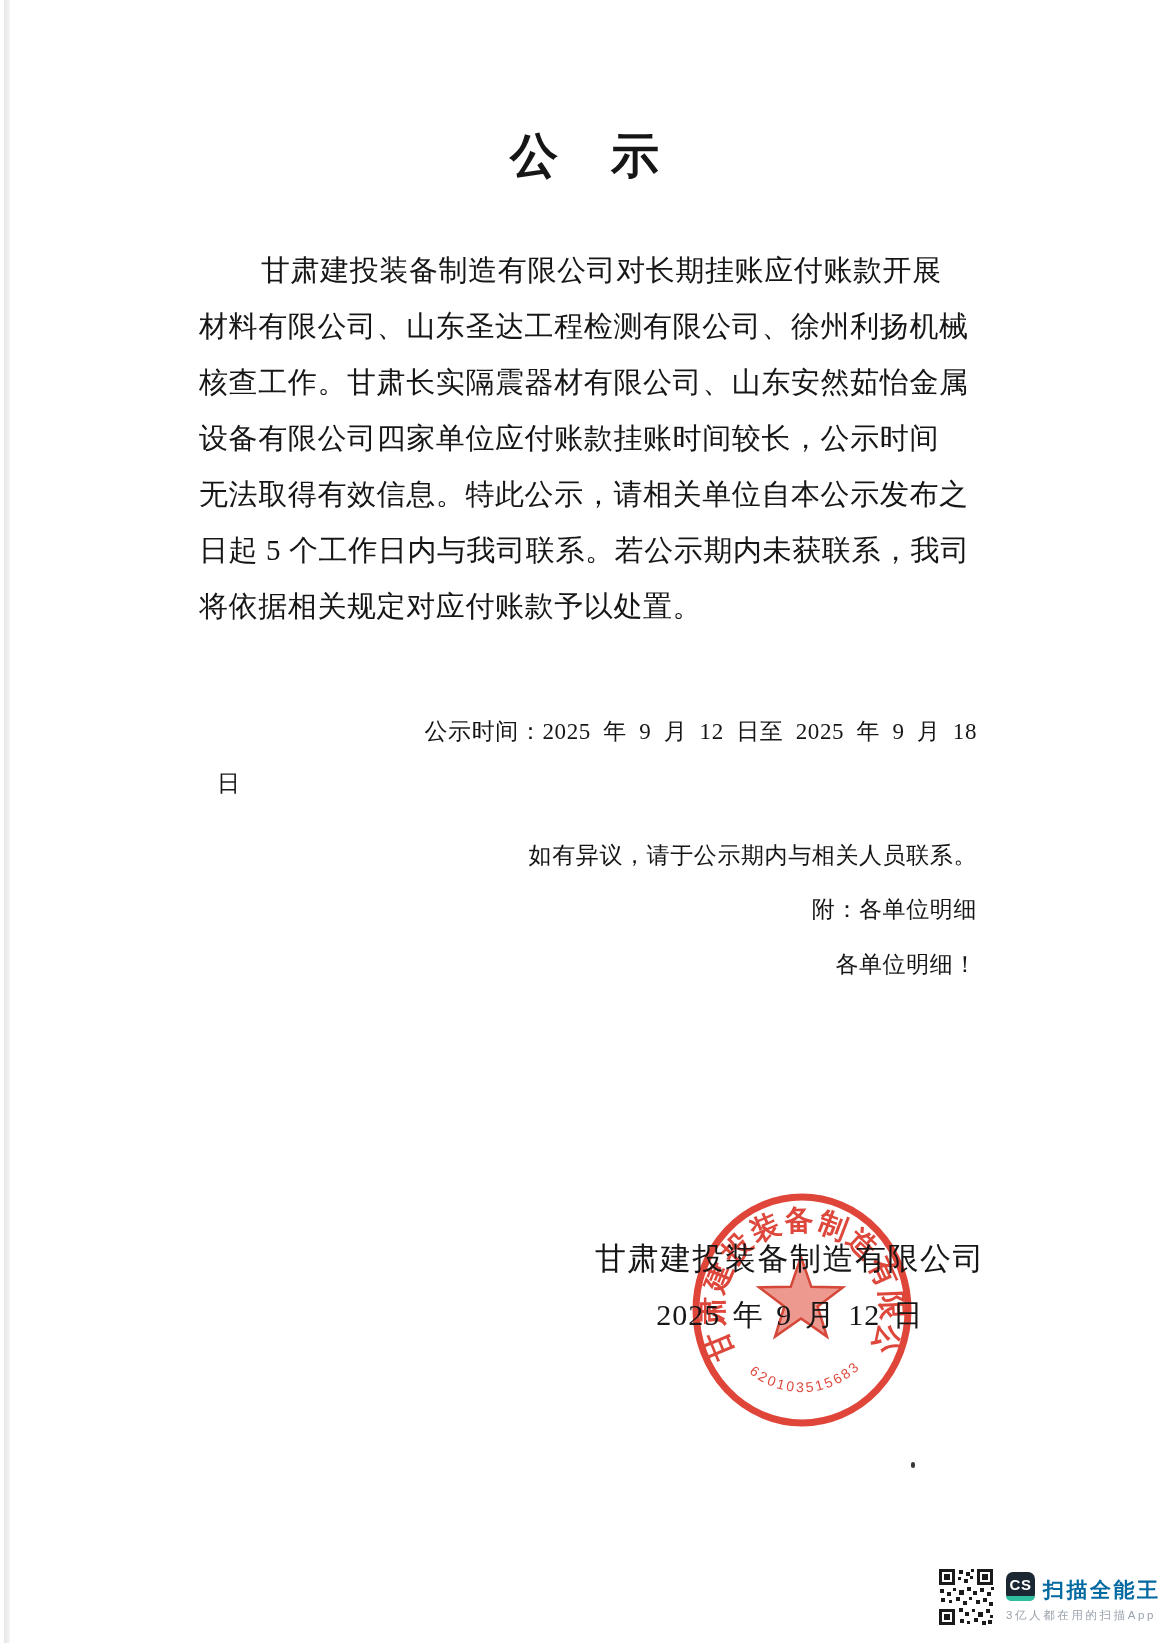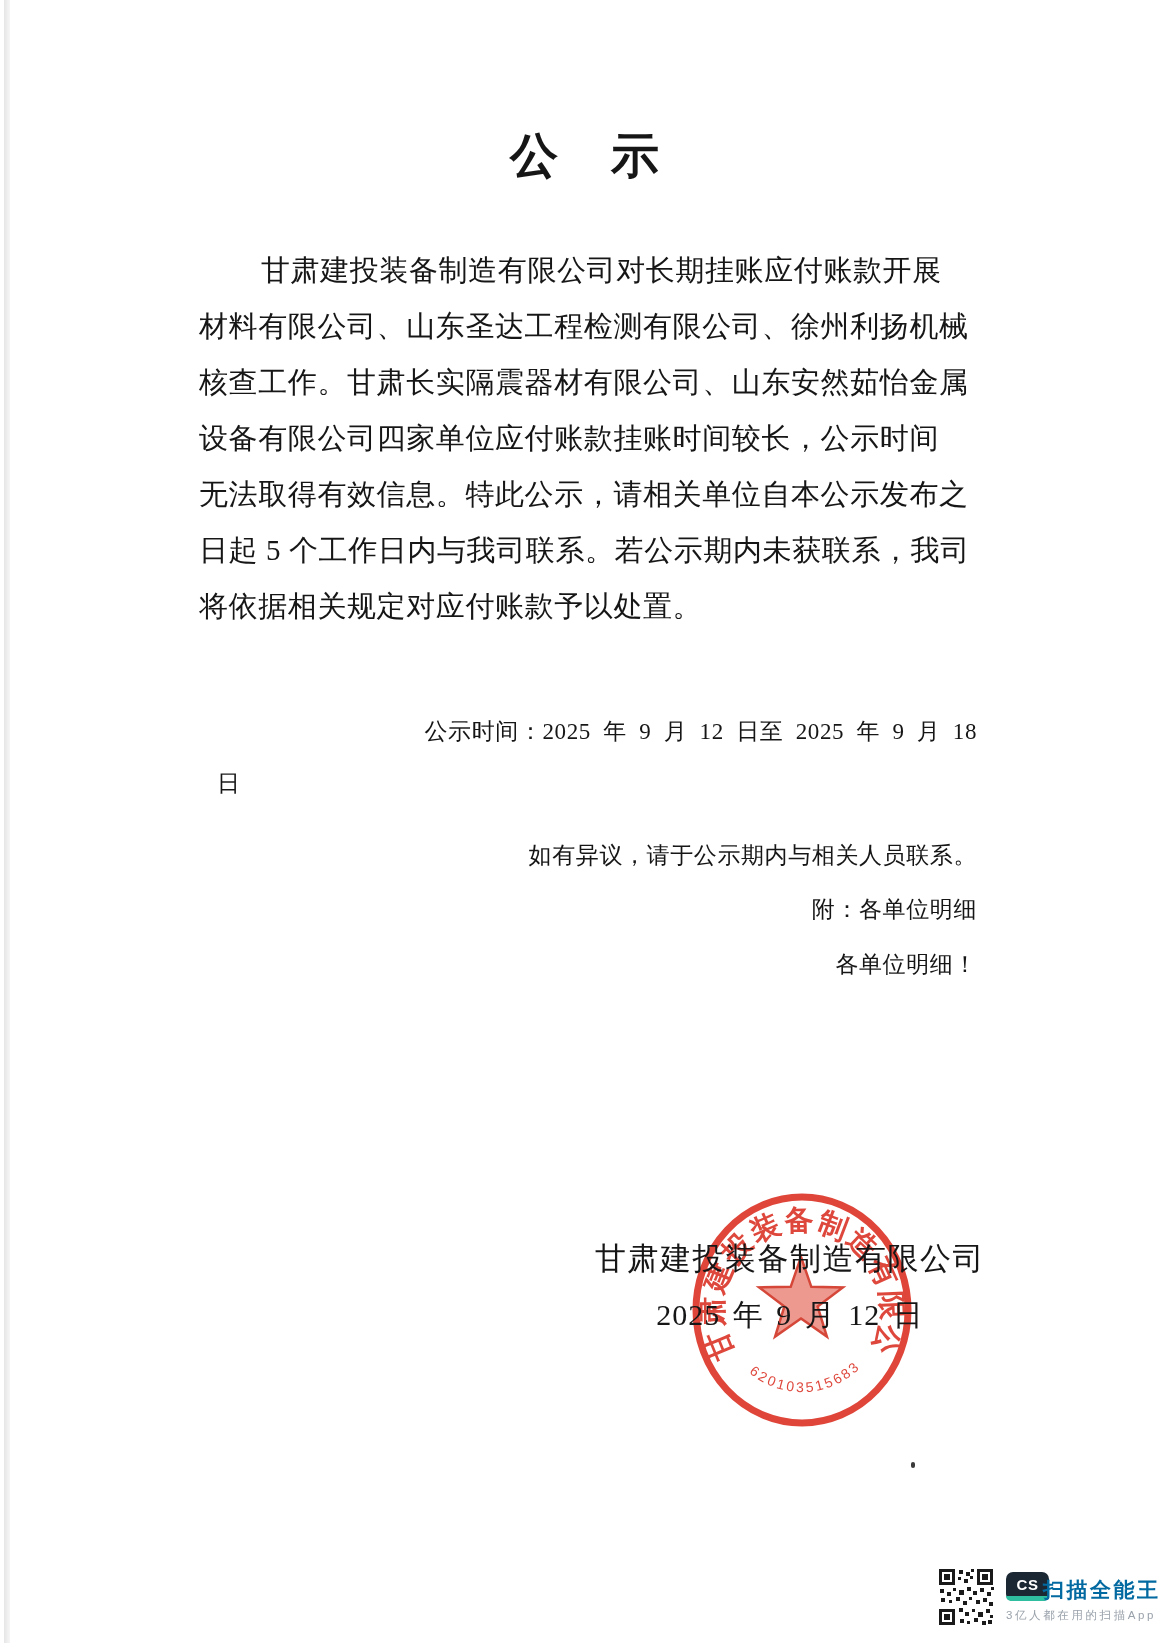--- a/index.html
+++ b/index.html
@@ -40,21 +40,21 @@
     position:absolute;left:590px;top:1238px;width:400px;
     text-align:center;z-index:3;
   }
   .sign-company{font-size:31px;letter-spacing:1.5px;}
   .sign-date{margin-top:15px;font-size:30px;letter-spacing:1px;word-spacing:4px;}
   .stamp-svg{position:absolute;left:680px;top:1180px;z-index:2;opacity:0.93;}
   .speck{position:absolute;left:911px;top:1462px;width:4px;height:6px;background:#3a3a3a;border-radius:2px;}
   .wm{position:absolute;z-index:4;font-family:"Liberation Sans","DejaVu Sans",sans-serif;}
   .wm-qr{left:938px;top:1568px;}
   .wm-logo{
-    left:1006px;top:1572px;width:43px;height:29px;
+    left:1006px;top:1572px;width:29px;height:29px;
     background:#1b2733;border-radius:7px;
     color:#ffffff;font-weight:bold;font-size:15px;
     text-align:center;line-height:26px;letter-spacing:0.5px;
   }
   .wm-logo::after{
     content:"";position:absolute;left:0;bottom:0;width:100%;height:5px;
     background:#2fbfa0;border-radius:0 0 7px 7px;
   }
   .wm-logo{position:absolute;}
   .wm-name{

